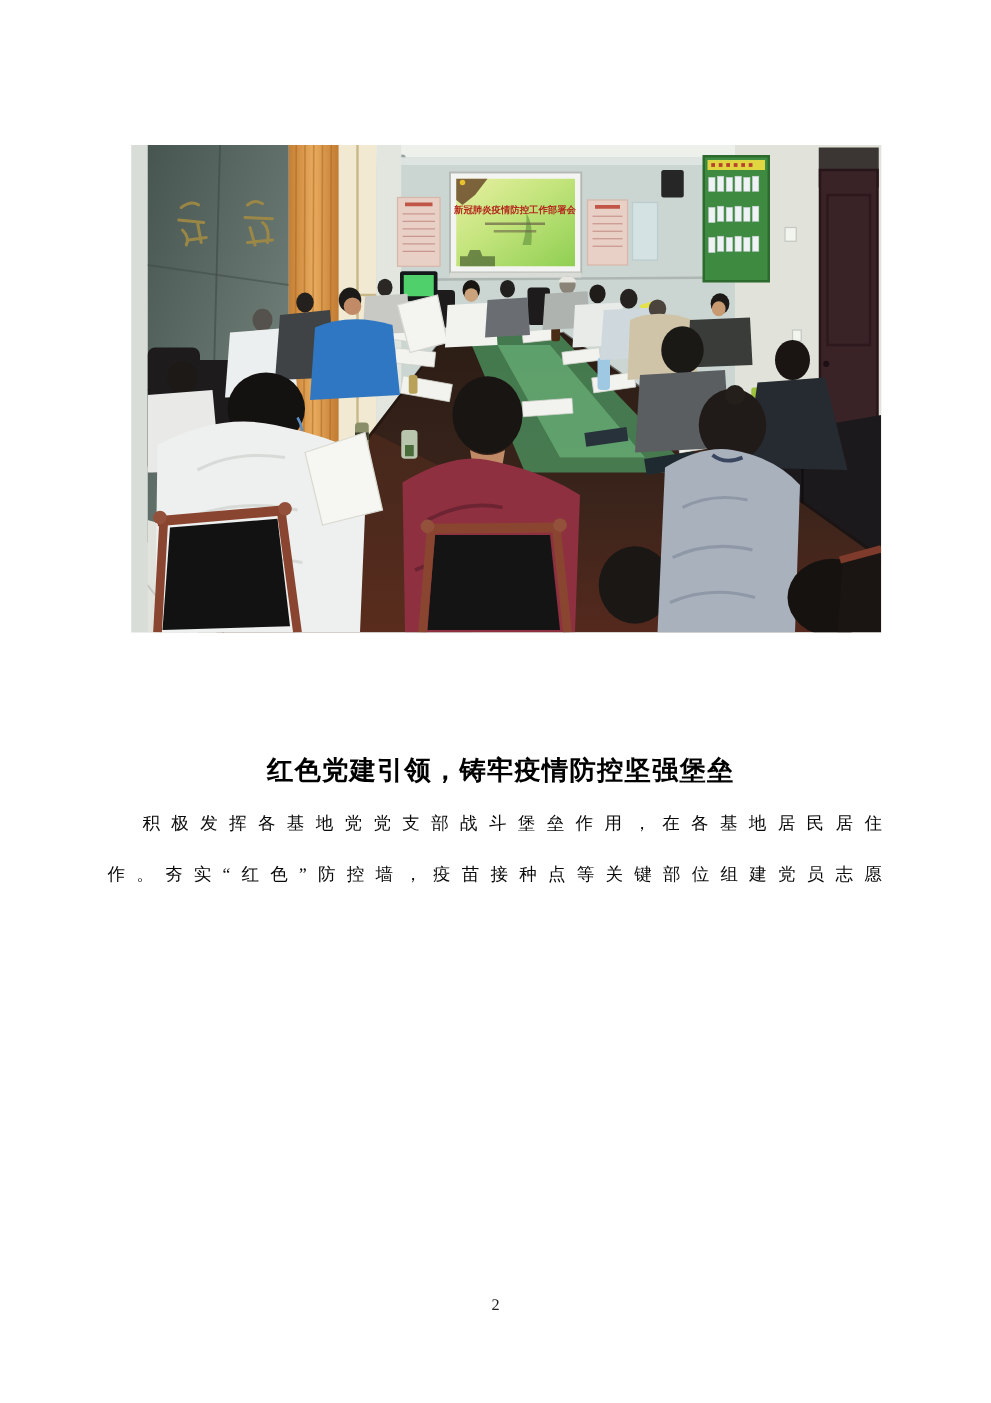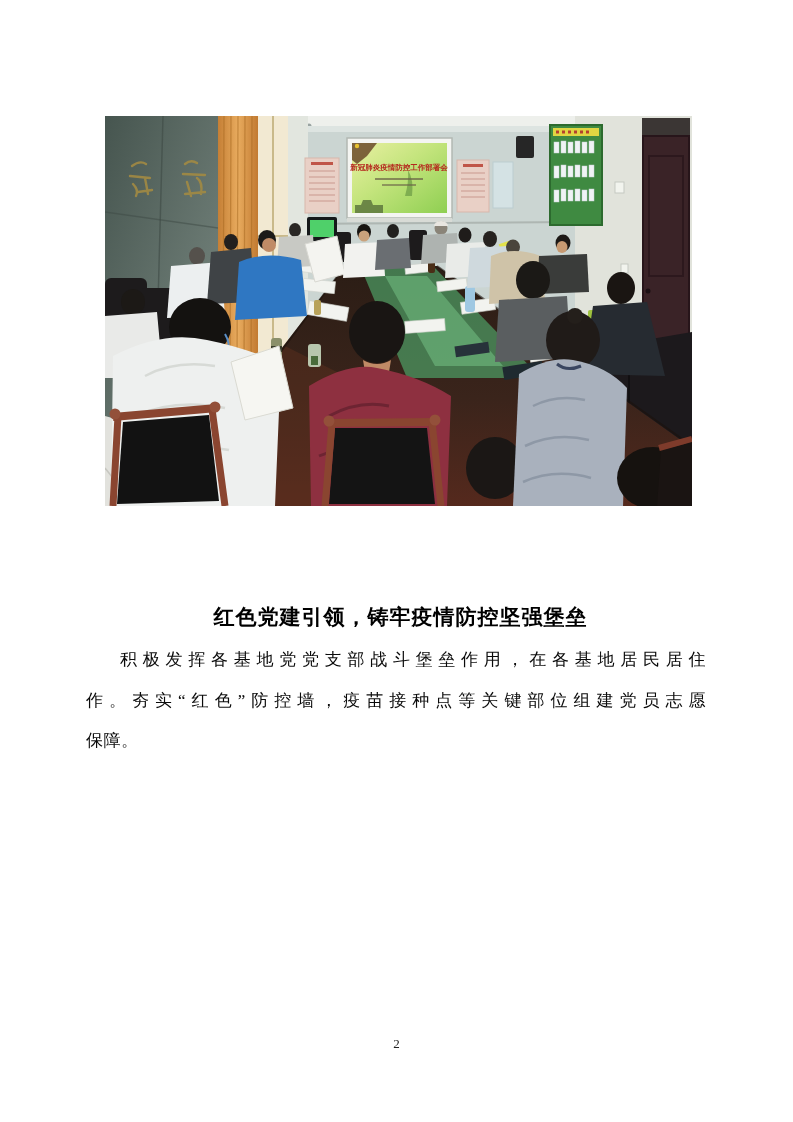--- a/index.html
+++ b/index.html
@@ -2,31 +2,31 @@
 <html><head>
 <meta charset="utf-8">
 <style>
   html,body{margin:0;padding:0;background:#ffffff;}
   .page{
     position:relative;width:793px;height:1122px;background:#ffffff;overflow:hidden;
     font-family:"Liberation Serif", serif;color:#111;
   }
   .photo{
     position:absolute;left:105px;top:116px;width:587px;height:390px;margin:0;
-    overflow:hidden;background:#d8ddd8;
+    overflow:hidden;background:#d8ddd8;padding-left:13px;
   }
   .photo svg{display:block;width:587px;height:390px;}
   .article-title{
     position:absolute;left:0;top:598px;width:793px;margin:4px;
     text-align:center;font-family:"Liberation Sans", sans-serif;
     font-size:21px;font-weight:bold;color:#000;letter-spacing:1px;line-height:30px;
   }
   .body-text{
     position:absolute;left:86px;top:640px;width:620px;
-    font-size:17px;line-height:40.5px;color:#0a0a0a;letter-spacing:0.5px;
+    font-size:14px;line-height:40.5px;color:#0a0a0a;letter-spacing:0.5px;
   }
   .tline{
     text-align:justify;text-align-last:justify;
     white-space:nowrap;overflow:visible;
   }
   .tline.first{text-indent:2em;}
   .tline.last{text-align:left;text-align-last:left;}
   .page-number{
     position:absolute;left:0;top:1036px;width:793px;text-align:center;
     font-size:13px;color:#222;font-family:"Liberation Serif", serif;
@@ -325,18 +325,17 @@
         <path d="M554 332 L587 323" stroke="#7e3b2b" stroke-width="6" fill="none"></path>
       </g>
     </svg>
   </figure>
 
   <h1 class="article-title">红色党建引领，铸牢疫情防控坚强堡垒</h1>
 
   <div class="body-text">
     <div class="tline first">积极发挥各基地党党支部战斗堡垒作用，在各基地居民居住</div>
     <div class="tline">作。夯实“红色”防控墙，疫苗接种点等关键部位组建党员志愿</div>
-    <div class="tline last">保障。</div>
   </div>
 
   <div class="page-number">2</div>
 
 </div>
 
 </body></html>

